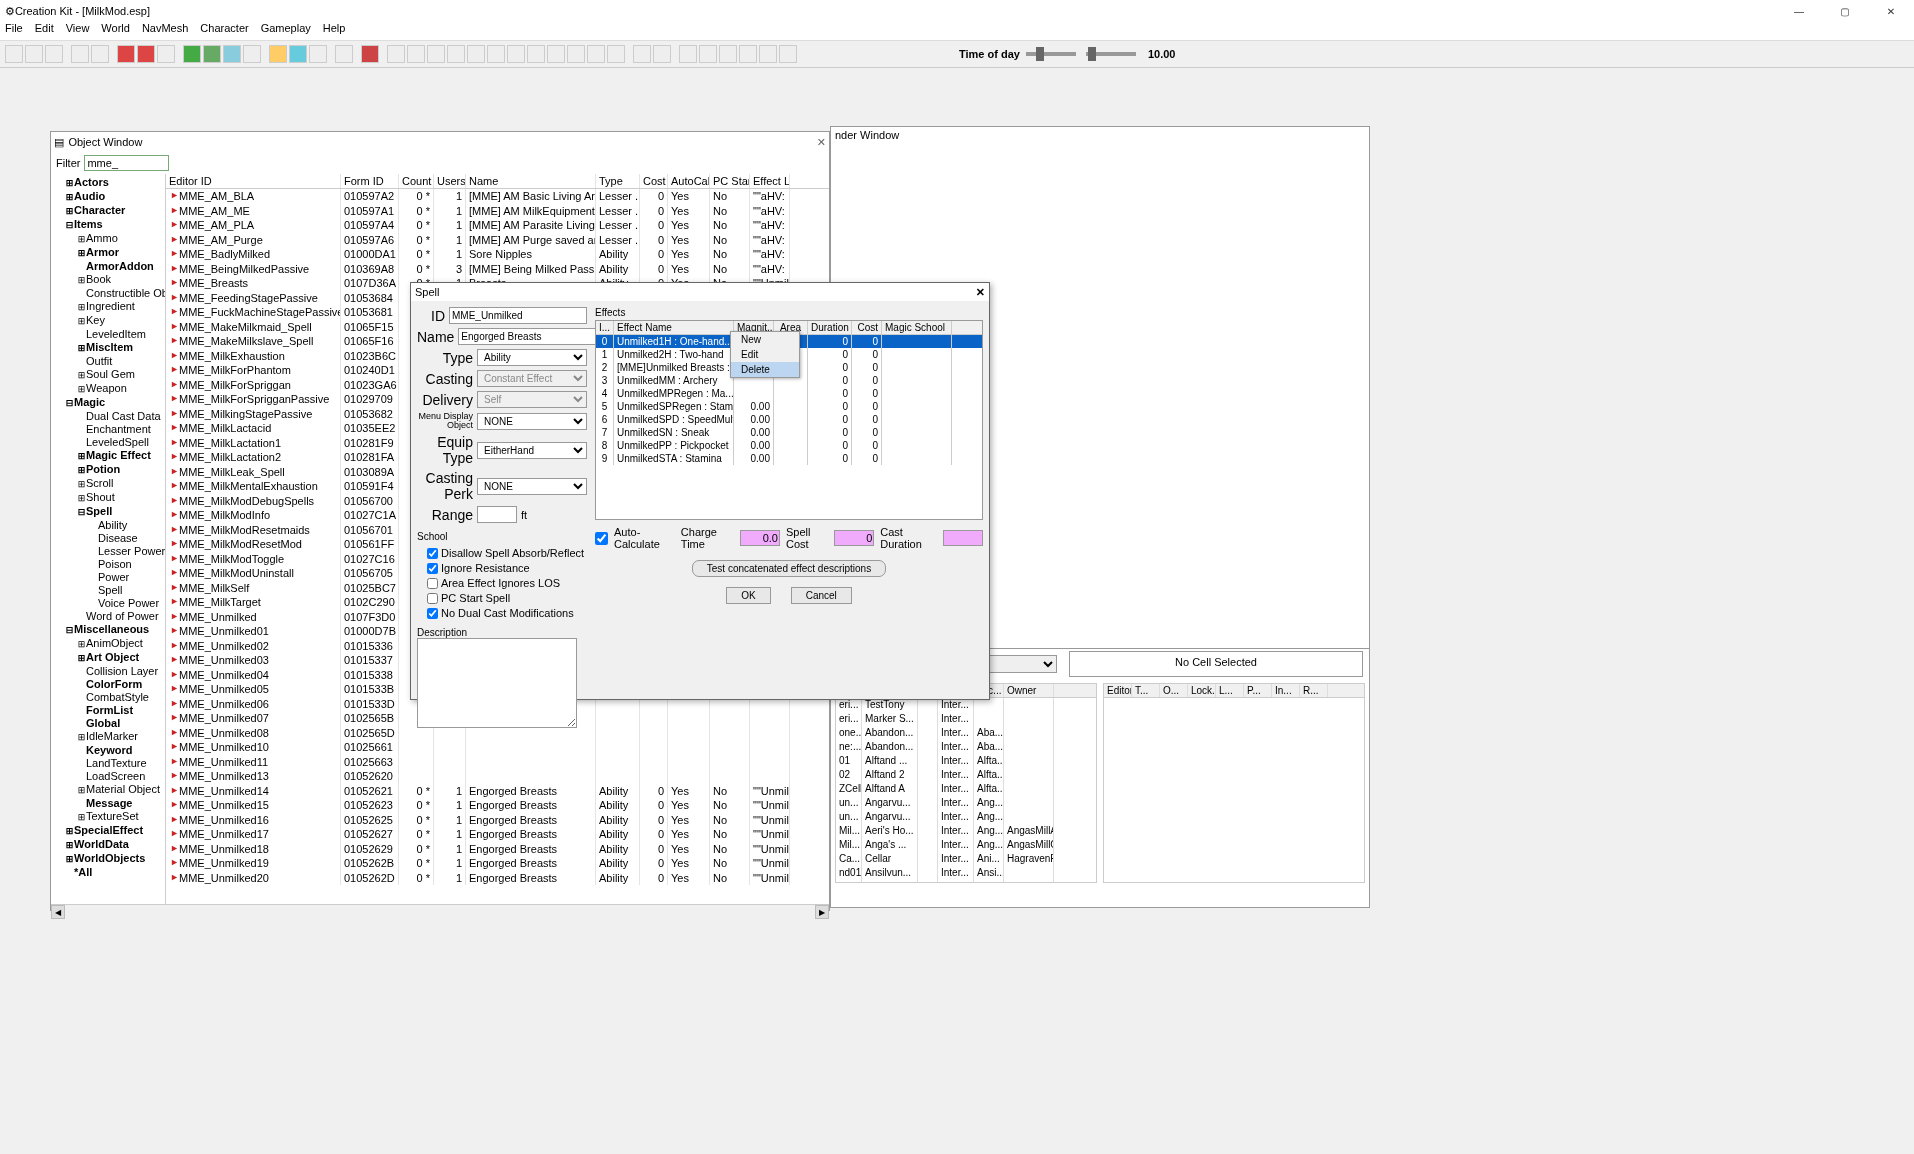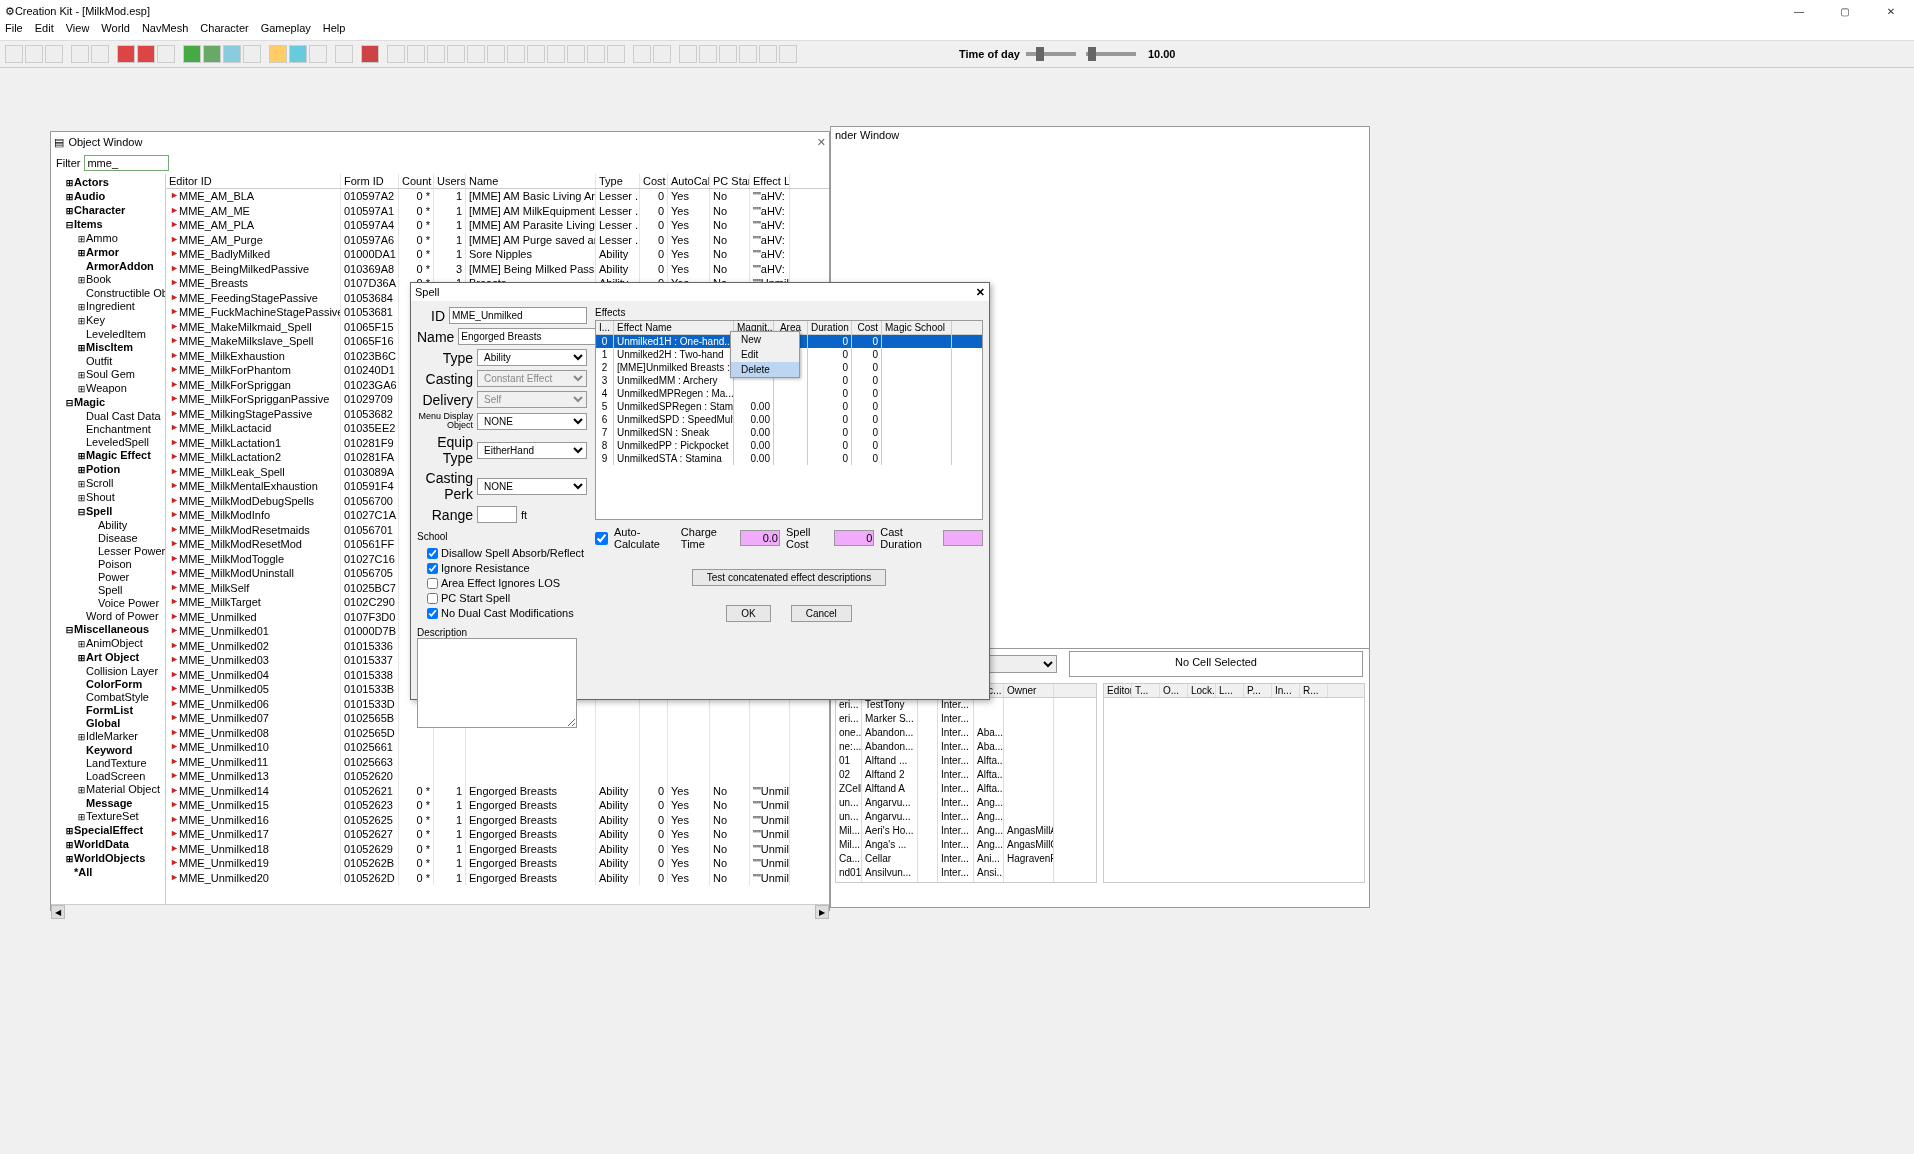--- a/index.html
+++ b/index.html
@@ -63,21 +63,21 @@
 .eff-row.sel { background: #0a64c8; color: #fff; }
 .ctx-menu { position: absolute; left: 134px; top: 10px; background: #f0f0f0; border: 1px solid #999; box-shadow: 1px 1px 3px rgba(0,0,0,0.3); z-index: 20; width: 70px; }
 .ctx-item { padding: 2px 10px; font-size: 10px; }
 .ctx-item.hover { background: #bcd5f0; }
 
 .calc-row { display: flex; gap: 6px; align-items: center; padding: 6px 0; font-size: 10px; }
 .calc-row input[type="text"] { width: 40px; border: 1px solid #999; background: #f0abfc; padding: 1px; text-align: right; }
 
 .btn { border: 1px solid #999; background: #e8e8e8; padding: 2px 14px; font-size: 10px; }
 .btn-row { display: flex; justify-content: center; gap: 20px; padding: 6px 0; }
-.test-btn { display: block; margin: 13px auto; }
+.test-btn { display: block; margin: 4px auto; border-radius: 7px; }
 
 .desc-box { border: 1px solid #999; background: #fff; width: 160px; height: 90px; }
 
 .renderwin { position: absolute; left: 830px; top: 58px; width: 540px; height: 780px; background: #fff; border: 1px solid #999; }
 .renderwin-title { height: 20px; padding: 2px 4px; background: #fff; }
 
 .cellwin { position: absolute; left: 830px; top: 580px; width: 540px; height: 260px; background: #fff; border: 1px solid #999; z-index: 5; }
 .cellcombo { width: 220px; border: 1px solid #999; margin: 6px; height: 18px; }
 .nocell { text-align: center; padding: 4px; border: 1px solid #999; margin: 2px 6px; }
 .cell-tables { display: flex; padding: 4px; gap: 6px; }

